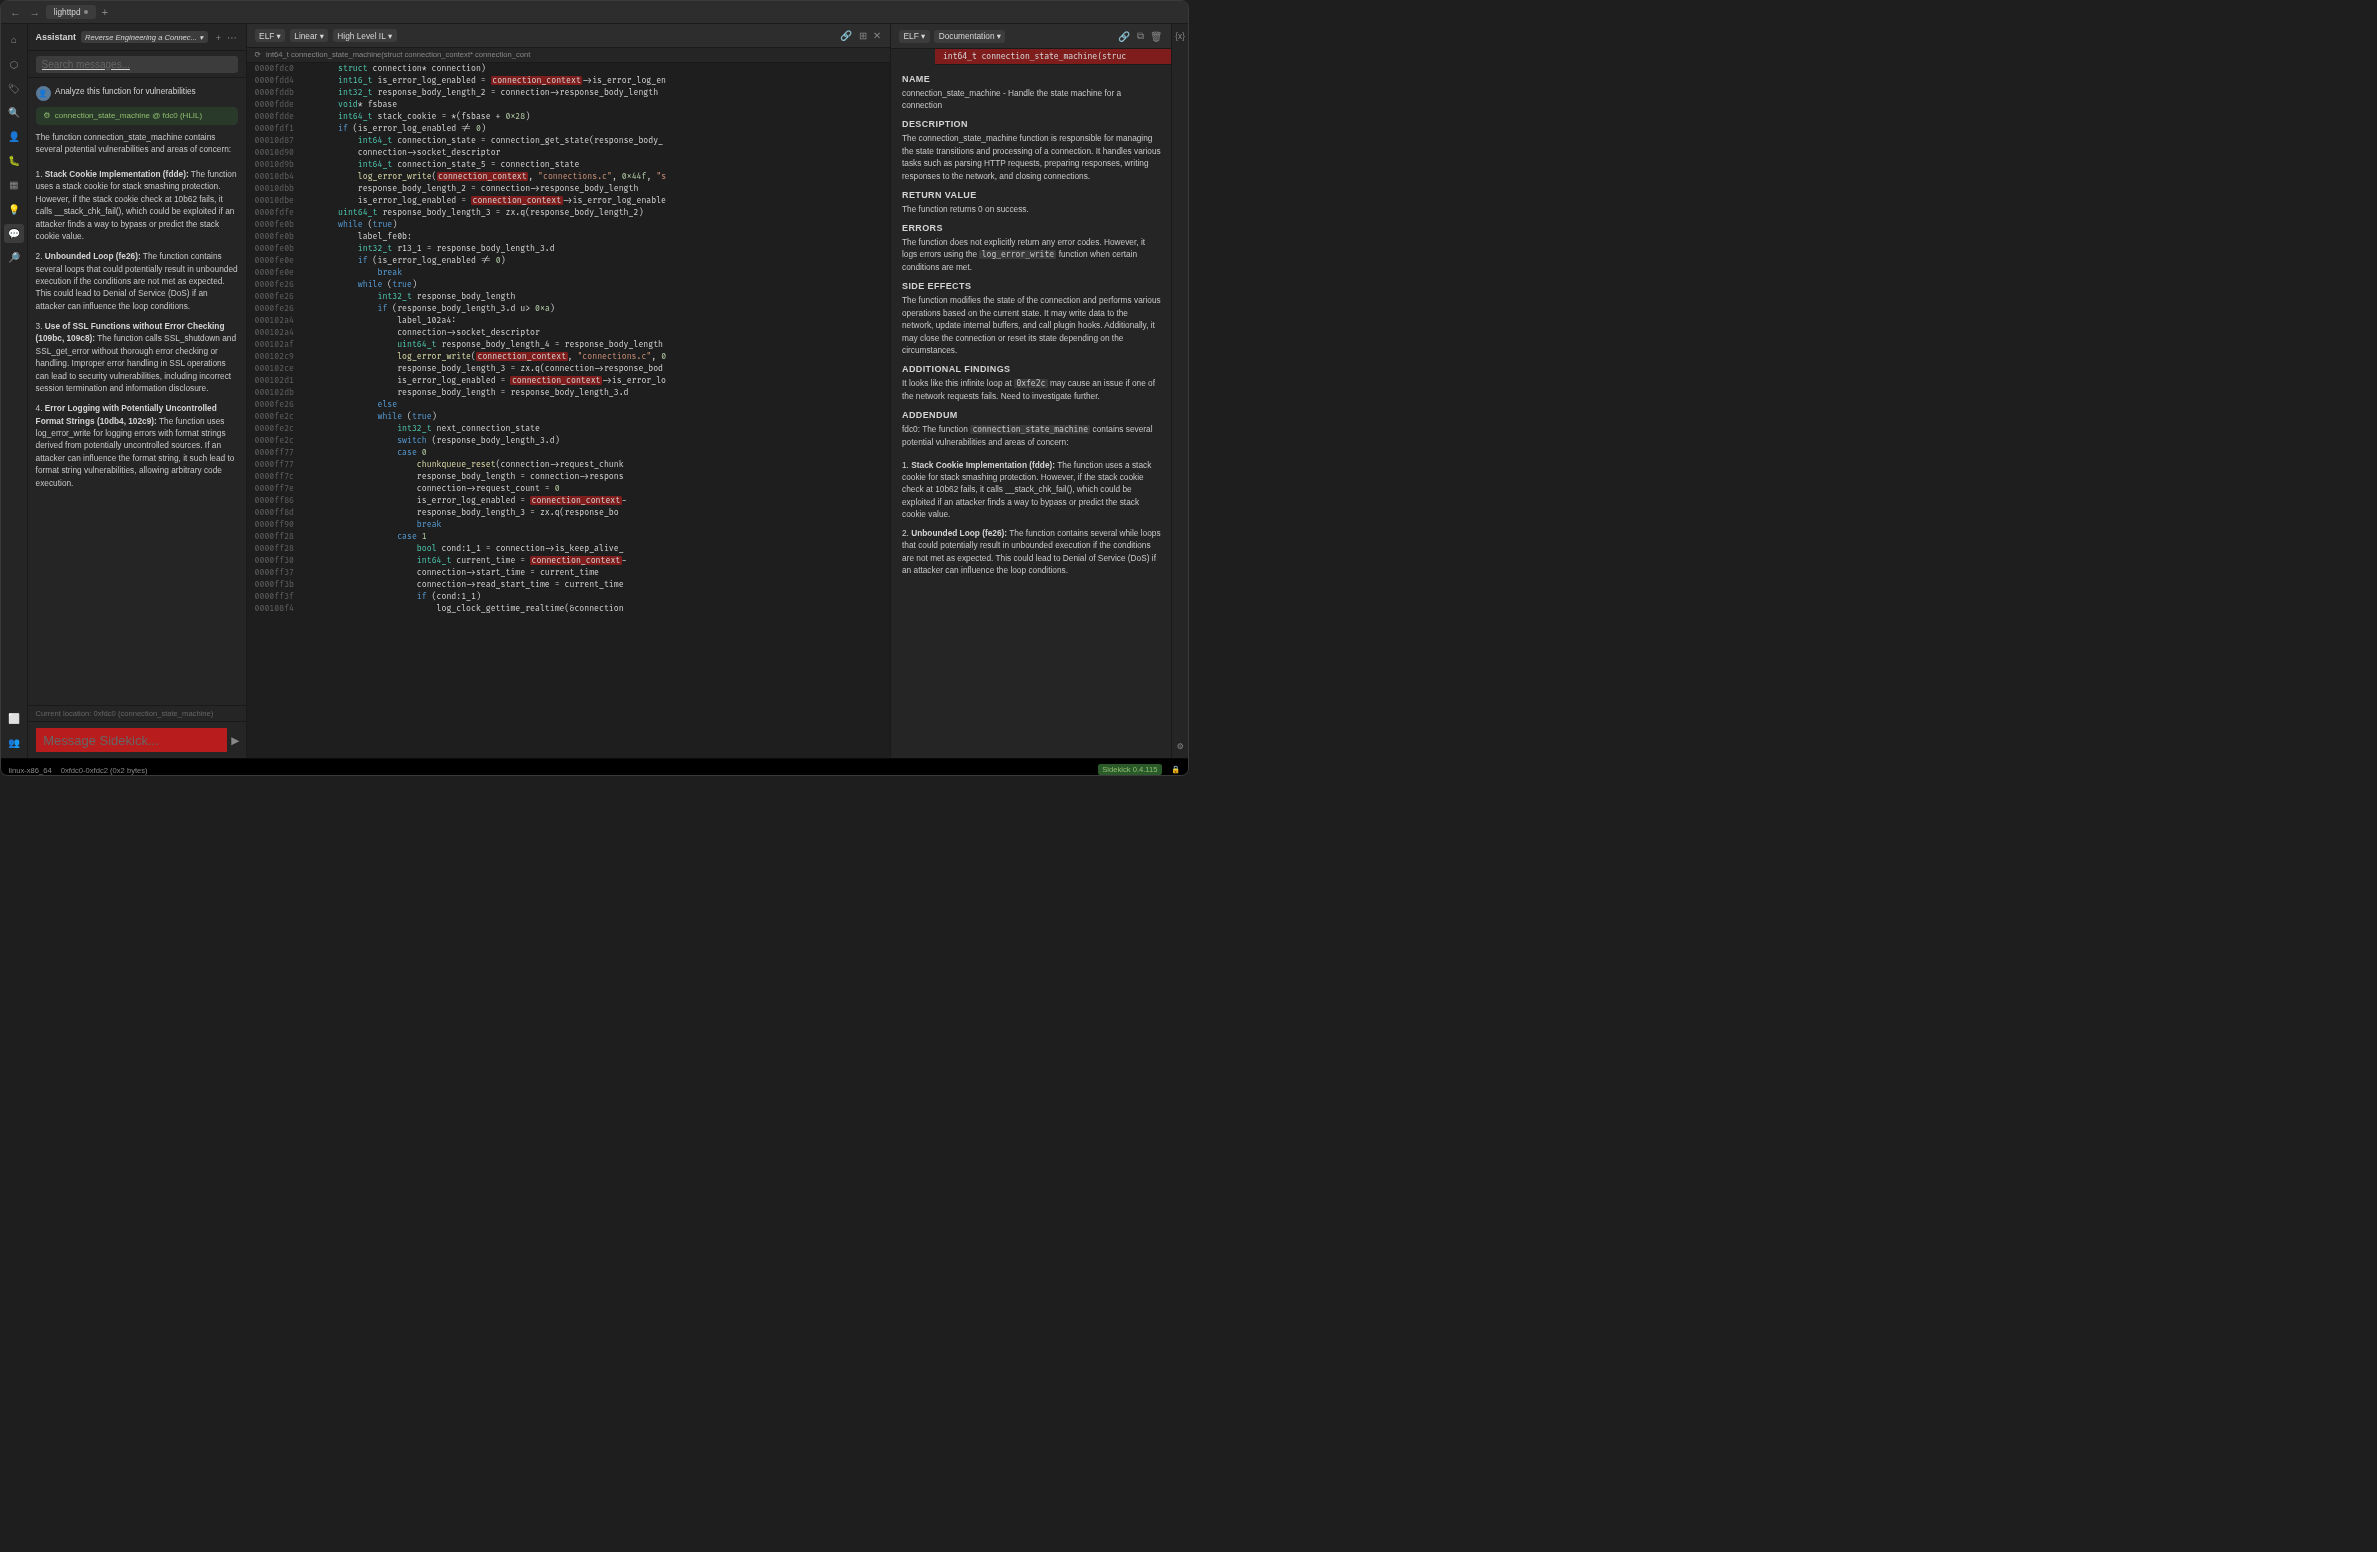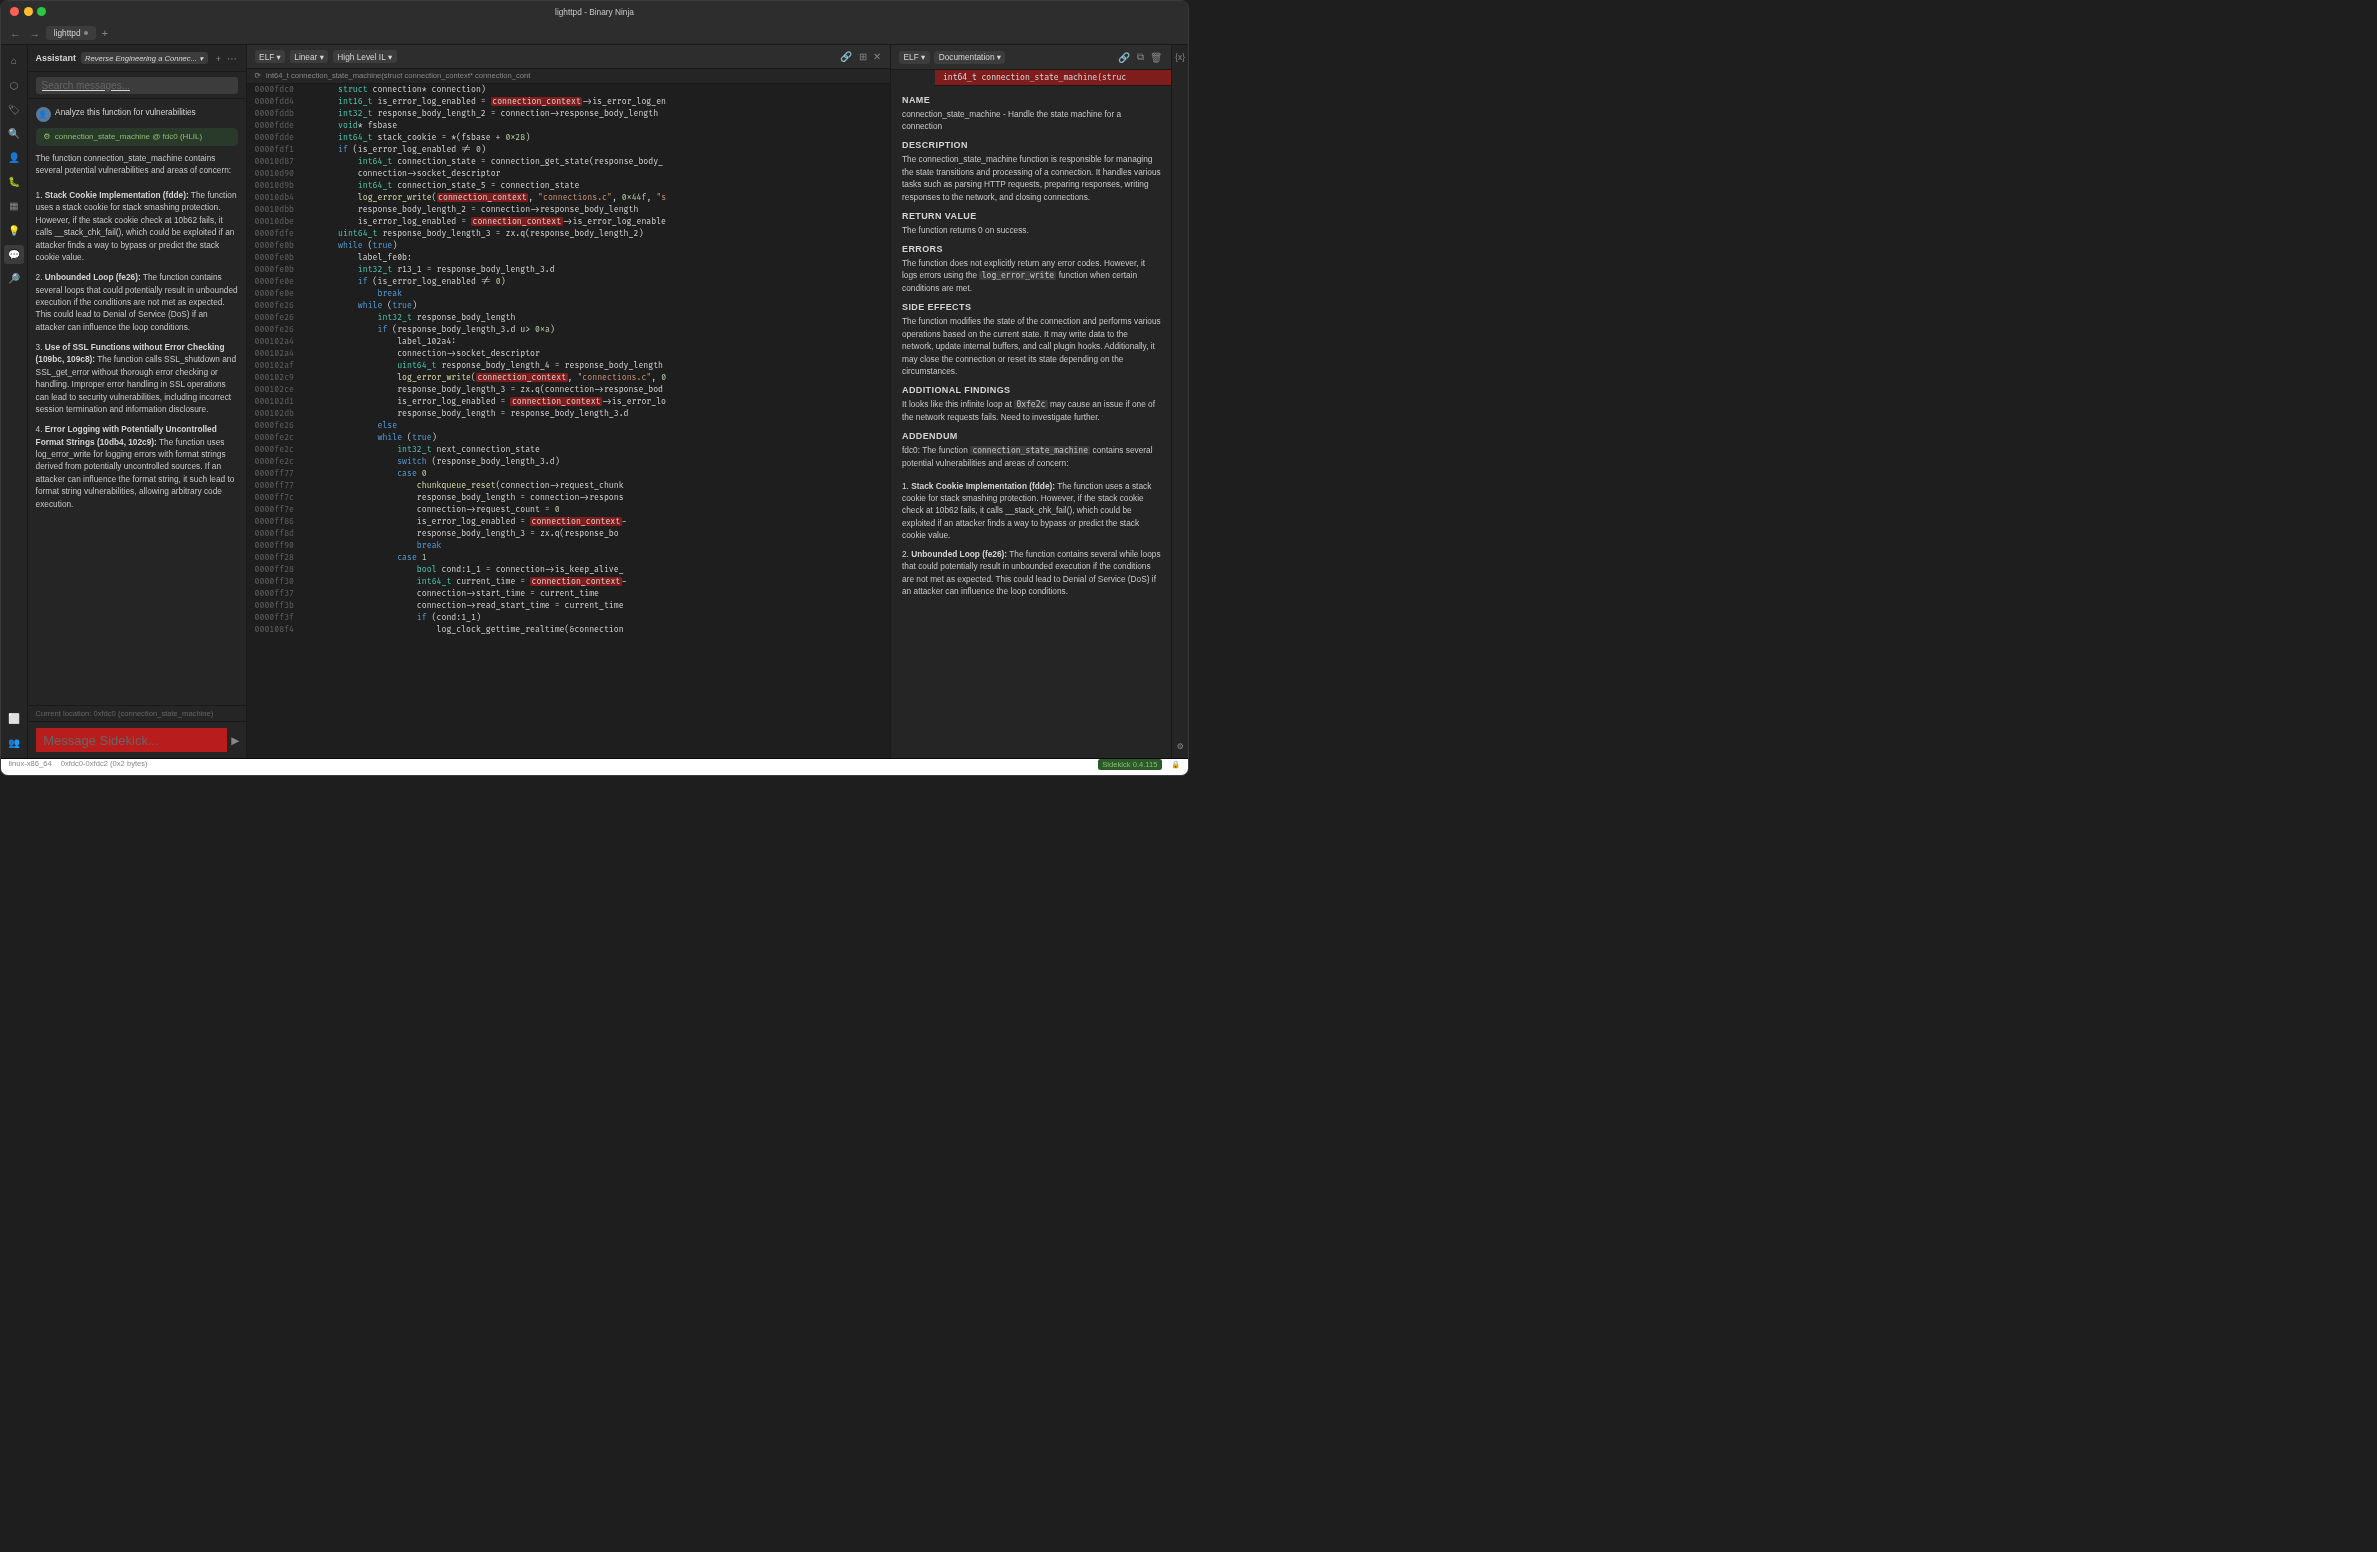--- a/index.html
+++ b/index.html
@@ -453,23 +453,23 @@
       align-items: center;
       justify-content: center;
       color: #888;
       font-size: 8.3px;
       cursor: pointer;
     }
 
     
     .status-bar {
       height: 16.6px;
-      background: #ffffff;
-      display: flex;
-      align-items: flex-start;
+      background: #000000;
+      display: flex;
+      align-items: flex-end;
       padding: 0 7.6px;
       font-size: 7.6px;
       color: #888;
       gap: 9px;
       flex-shrink: 0;
       border-top: 0.8px solid #0a0a0a;
     }
     .status-item {
       display: flex;
       align-items: center;
@@ -487,28 +487,20 @@
       padding: 0.8px 4.5px;
       border-radius: 2.3px;
       font-size: 7.6px;
     }
   </style>
 </head>
 <body>
 
 <div class="window">
 
-  <div class="title-bar">
-    <div class="traffic-lights">
-      <div class="traffic-light tl-red"></div>
-      <div class="traffic-light tl-yellow"></div>
-      <div class="traffic-light tl-green"></div>
-    </div>
-    <span class="title-bar-title">lighttpd - Binary Ninja</span>
-  </div>
 
   <div class="tab-bar">
     <button class="nav-btn">←</button>
     <button class="nav-btn">→</button>
     <div class="tab">
       <span>lighttpd</span>
       <span class="tab-dot"></span>
     </div>
     <span class="tab-plus">+</span>
   </div>

